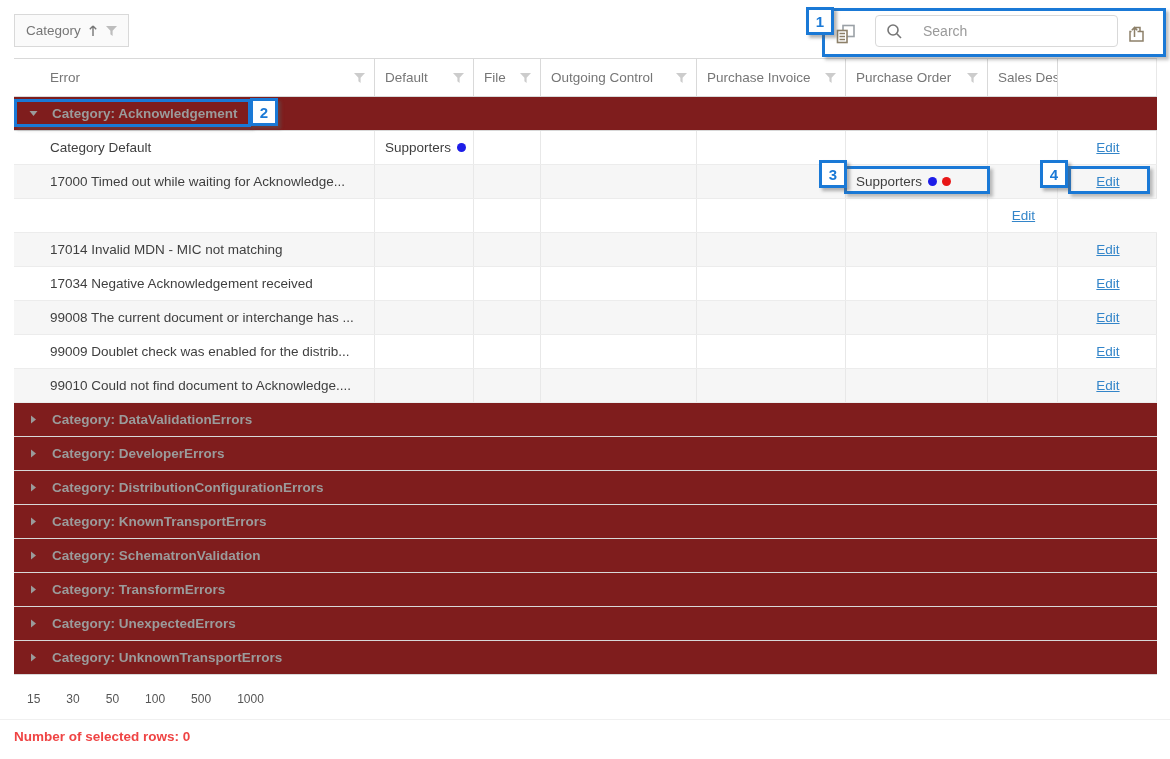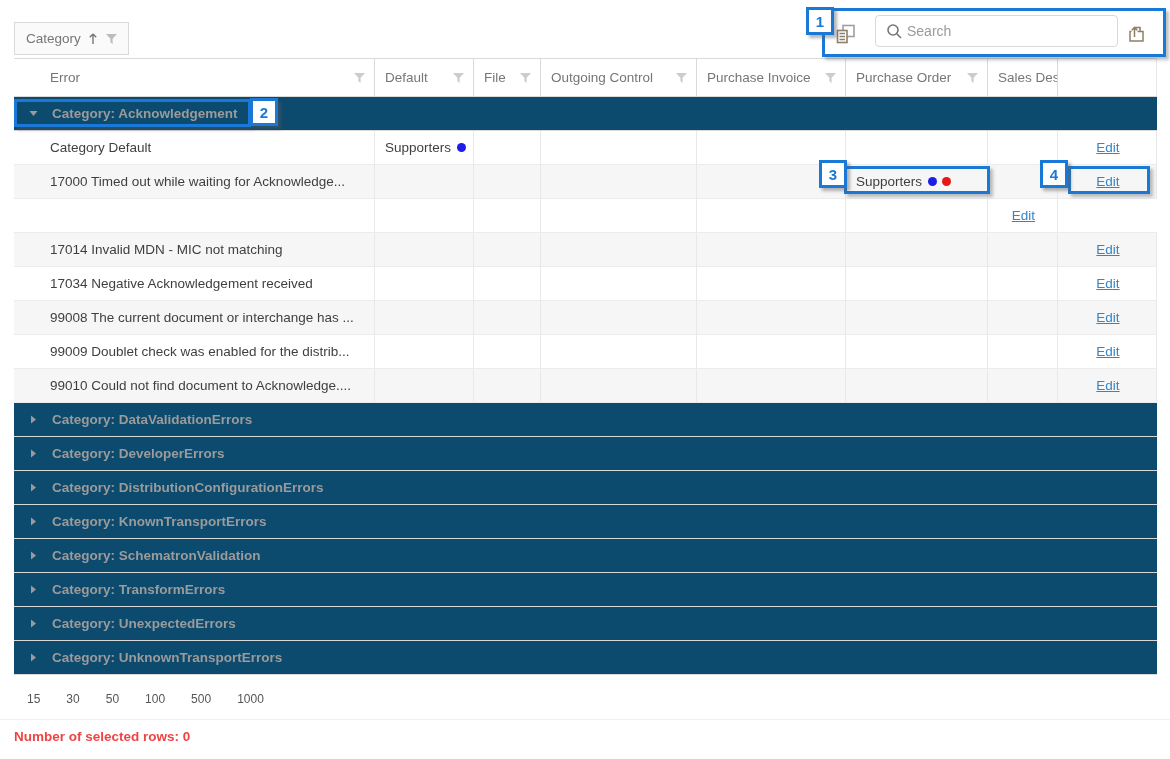--- a/index.html
+++ b/index.html
@@ -12,32 +12,31 @@
   .page { position: relative; width: 1170px; height: 759px; }
 
   
   .group-panel { position: relative; height: 58px; background: #fff; }
   .chip {
     position: absolute; left: 14px; top: 14px; height: 33px;
     display: flex; align-items: center; gap: 7px;
     padding: 0 10px 0 11px;
     border: 1px solid #d9d9d9; background: #fafafa; color: #767676;
     cursor: pointer;
-    margin-top: 8px;
   }
   .toolbtn { position: absolute; background: none; border: none; cursor: pointer; }
   .btn-colchooser { left: 834px; top: 21px; width: 30px; height: 26px; }
   .btn-export { left: 1126px; top: 22px; width: 26px; height: 24px; }
   .searchbox {
     position: absolute; left: 875px; top: 15px; width: 243px; height: 32px;
     border: 1px solid #d9d9d9; border-radius: 4px; background: #fff;
     display: flex; align-items: center; padding: 0 8px 0 10px;
   }
   .searchbox input {
-    border: none; outline: none; flex: 1; margin-left: 4px;
+    border: none; outline: none; flex: 1; margin-left: 20px;
     font: 14px "Liberation Sans", sans-serif; color: #be185d; background: transparent;
   }
   .searchbox input::placeholder { color: #9a9a9a; }
 
   
   .grid { margin-left: 14px; width: 1143px; }
   .gridhead {
     display: grid; grid-template-columns: 361px 99px 67px 156px 149px 142px 70px 99px;
     height: 39px; border-top: 1px solid #d9d9d9; border-bottom: 1px solid #d9d9d9;
   }
@@ -60,21 +59,21 @@
     border-right: 1px solid #e8e8e8; white-space: nowrap; overflow: hidden;
   }
   .c-error { padding-left: 36px; }
   .c-edit { justify-content: center; }
   .edit-link { color: #3385c9; text-decoration: underline; cursor: pointer; }
   .dot { width: 9px; height: 9px; border-radius: 50%; flex: none; display: inline-block; }
   .dot-blue { background: #1d1de8; margin-left: 6px; }
   .dot-red { background: #e81717; margin-left: 5px; }
 
   .group-row {
-    height: 34px; background: #0c4a6e; border-bottom: 1px solid #d8d8d8;
+    height: 34px; background: #7f1d1d; border-bottom: 1px solid #d8d8d8;
     display: flex; align-items: center; cursor: pointer;
   }
   .garrow { width: 38px; flex: none; display: flex; justify-content: center; }
   .glabel { font-weight: bold; color: #9b9b9b; }
 
   
   .pager {
     margin: 17px 0 0 14px; display: flex; gap: 26px;
     padding-left: 13px; color: #555; font-size: 12px;
   }

